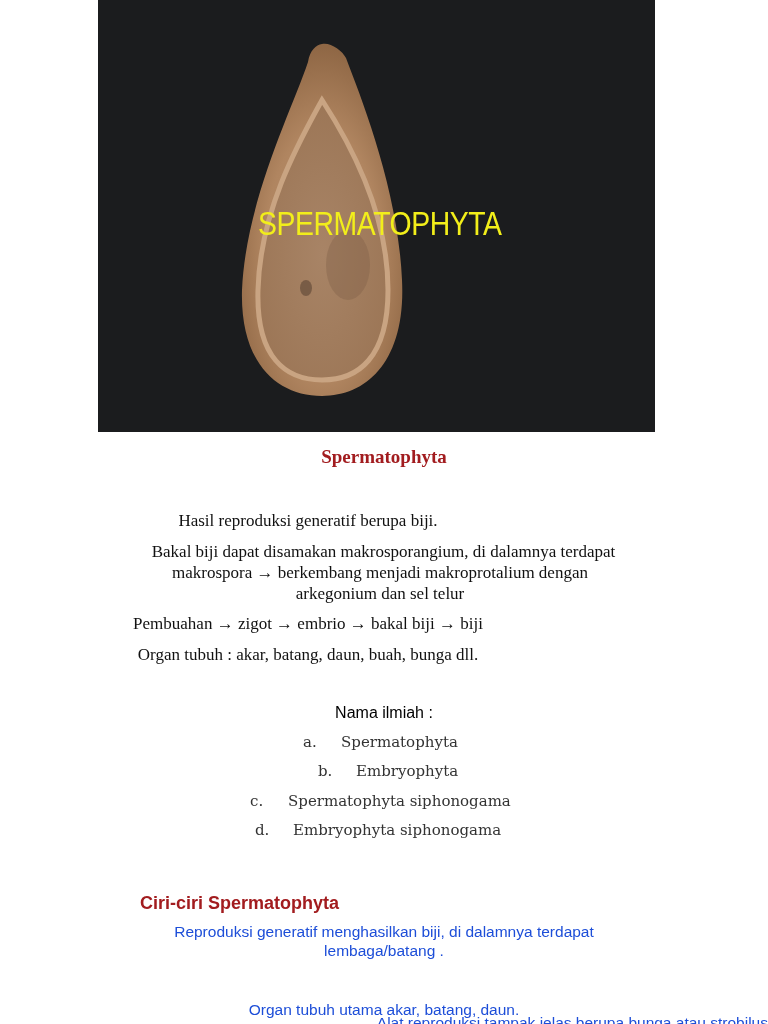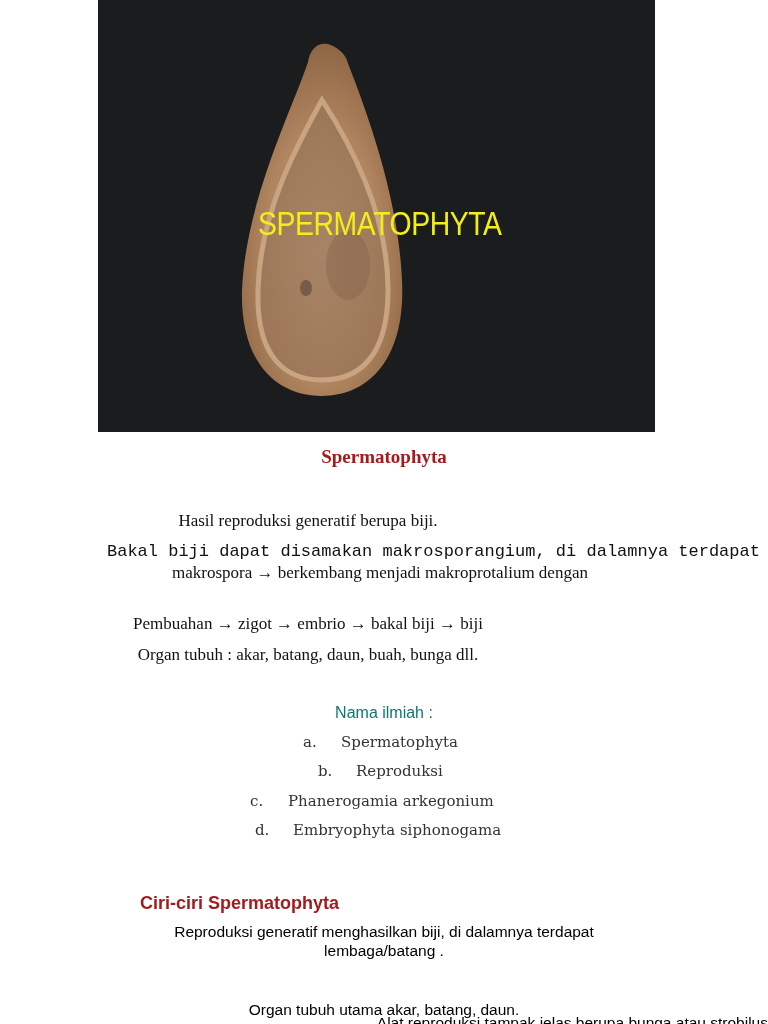--- a/index.html
+++ b/index.html
@@ -71,31 +71,30 @@
       width: 560px;
       font-size: 17px;
       line-height: 21px;
       text-align: center;
     }
     .para2 .first {
       display: block;
       text-align: center;
       padding-left: 7px;
       white-space: nowrap;
-      font-family: Liberation Mono, monospace;
     }
     .nama-label {
       position: absolute;
       top: 704px;
       left: 0;
       width: 768px;
       text-align: center;
       font-family: "Liberation Sans", sans-serif;
       font-size: 16px;
-      color: #0f766e;
+      color: #000000;
     }
     .sci-item {
       position: absolute;
       font-family: "DejaVu Serif", serif;
       font-size: 15px;
       color: #333;
       white-space: nowrap;
     }
     .sci-item .letter {
       display: inline-block;
@@ -111,21 +110,21 @@
       color: #a21c1f;
       white-space: nowrap;
     }
     .ciri {
       position: absolute;
       left: 0;
       width: 768px;
       text-align: center;
       font-family: "Liberation Sans", sans-serif;
       font-size: 15.5px;
-      color: #000000;
+      color: #1d4ed8;
       white-space: nowrap;
       line-height: 19px;
     }
   </style>
 </head>
 <body>
 
 <div class="photo">
   <svg class="seed" viewBox="0 0 168 360" xmlns="http://www.w3.org/2000/svg">
     <defs>
@@ -147,35 +146,36 @@
   <div class="photo-label">SPERMATOPHYTA</div>
 </div>
 
 <div class="title">Spermatophyta</div>
 
 <div class="line serif" style="top:511px;">Hasil reproduksi generatif berupa biji.</div>
 
 <div class="para2 serif">
   <span class="first">Bakal biji  dapat disamakan  makrosporangium, di dalamnya terdapat</span>
   <span style="display:block;">makrospora → berkembang menjadi makroprotalium dengan</span>
+  <span style="display:block;">arkegonium dan sel telur</span>
 </div>
 
 <div class="line serif" style="top:614px;">Pembuahan → zigot → embrio → bakal biji → biji</div>
 <div class="line serif" style="top:645px;">Organ tubuh : akar, batang, daun, buah, bunga dll.</div>
 
 <div class="nama-label">Nama ilmiah :</div>
 
 <div class="sci-item" style="top:733px; left:303px;">
   <span class="letter">a.</span><span>Spermatophyta</span>
 </div>
 <div class="sci-item" style="top:762px; left:318px;">
-  <span class="letter">b.</span><span>Reproduksi</span>
+  <span class="letter">b.</span><span>Embryophyta</span>
 </div>
 <div class="sci-item" style="top:792px; left:250px;">
-  <span class="letter">c.</span><span>Phanerogamia arkegonium</span>
+  <span class="letter">c.</span><span>Spermatophyta siphonogama</span>
 </div>
 <div class="sci-item" style="top:821px; left:255px;">
   <span class="letter">d.</span><span>Embryophyta siphonogama</span>
 </div>
 
 <div class="section-title">Ciri-ciri  Spermatophyta</div>
 <div class="ciri" style="top:922px;">Reproduksi generatif menghasilkan biji, di dalamnya terdapat</div>
 <div class="ciri" style="top:941px;">lembaga/batang .</div>
 <div class="ciri" style="top:1013px;text-align:right;">Alat  reproduksi tampak jelas berupa bunga atau strobilus</div>
 <div class="ciri" style="top:1000px;">Organ tubuh utama akar, batang, daun.</div>

